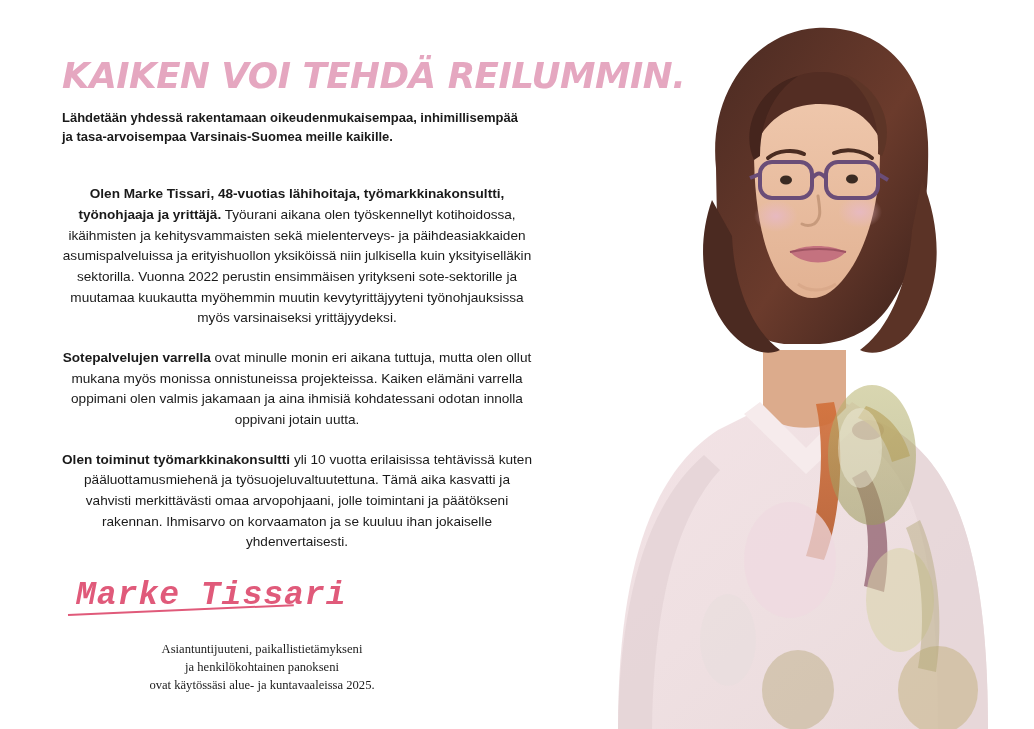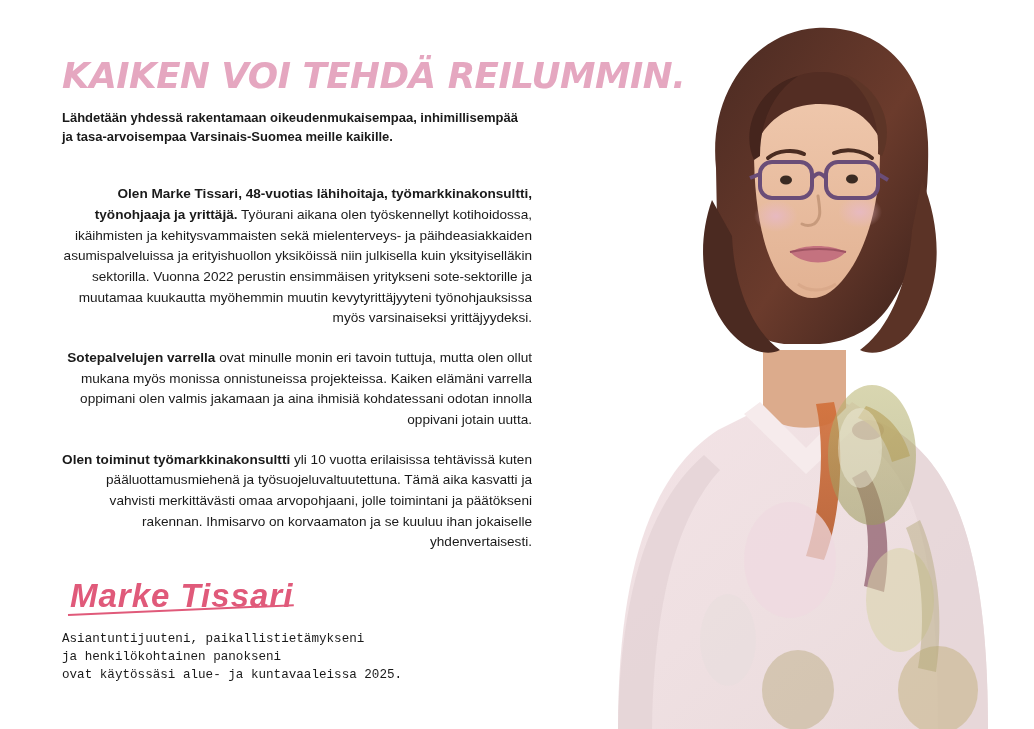--- a/index.html
+++ b/index.html
@@ -56,60 +56,61 @@
     width: 470px;
   }
 
   .body-para {
     font-family: "Liberation Sans", sans-serif;
     font-size: 13.6px;
     line-height: 1.52;
     color: #1a1a1a;
     margin: 0 0 19px 0;
     width: 470px;
-    text-align: right;
+    text-align: center;
   }
   .body-para b {
     font-weight: 700;
   }
 
   
   .signature-block {
     margin-top: 26px;
   }
   .signature {
-    font-family: Liberation Sans, sans-serif;
+    font-family: Liberation Mono, monospace;
     font-style: italic;
     font-weight: 700;
     font-size: 33px;
     color: #e05a7a;
     letter-spacing: 1px;
     line-height: 1;
-    margin: 0 0 4px 4px;
+    margin: 0 0 4px 10px;
     transform: rotate(-4deg) skewX(-6px);
     transform-origin: left bottom;
     display: inline-block;
     padding-left: 4px;
   }
   .sig-underline {
     display: block;
     width: 226px;
     height: 2px;
     background: #e05a7a;
     margin: -2px 0 10px 6px;
     transform: rotate(-2.5deg);
     transform-origin: left center;
   }
   .closing {
-    font-family: Liberation Mono, monospace;
+    font-family: Liberation Serif, serif;
     font-size: 12.6px;
     line-height: 1.45;
     color: #1a1a1a;
-    margin: 14px 0 0 0;
+    margin: 24px 0 0 0;
     width: 400px;
+    text-align: center;
   }
 
   
   .portrait {
     position: absolute;
     right: 0;
     bottom: 0;
     width: 520px;
     height: 729px;
     z-index: 1;
@@ -222,21 +223,21 @@
 
     <h1 class="headline">KAIKEN VOI TEHDÄ REILUMMIN.</h1>
 
     <p class="subhead">Lähdetään yhdessä rakentamaan oikeudenmukaisempaa, inhimillisempää ja tasa-arvoisempaa Varsinais-Suomea meille kaikille.</p>
 
     <p class="body-para">
       <b>Olen Marke Tissari, 48-vuotias lähihoitaja, työmarkkinakonsultti, työnohjaaja ja yrittäjä.</b><span> Työurani aikana olen työskennellyt kotihoidossa, ikäihmisten ja kehitysvammaisten sekä mielenterveys- ja päihdeasiakkaiden asumispalveluissa ja erityishuollon yksiköissä niin julkisella kuin yksityiselläkin sektorilla. Vuonna 2022 perustin ensimmäisen yritykseni sote-sektorille ja muutamaa kuukautta myöhemmin muutin kevytyrittäjyyteni työnohjauksissa myös varsinaiseksi yrittäjyydeksi.</span>
     </p>
 
     <p class="body-para">
-      <b>Sotepalvelujen varrella</b><span> ovat minulle monin eri tavoin tuttuja, mutta olen ollut mukana myös monissa onnistuneissa projekteissa. Kaiken elämäni varrella oppimani olen valmis jakamaan ja aina ihmisiä kohdatessani odotan innolla oppivani jotain uutta.</span>
+      <b>Sotepalvelujen varrella</b><span> ovat minulle monin eri aikana tuttuja, mutta olen ollut mukana myös monissa onnistuneissa projekteissa. Kaiken elämäni varrella oppimani olen valmis jakamaan ja aina ihmisiä kohdatessani odotan innolla oppivani jotain uutta.</span>
     </p>
 
     <p class="body-para">
       <b>Olen toiminut työmarkkinakonsultti</b><span> yli 10 vuotta erilaisissa tehtävissä kuten pääluottamusmiehenä ja työsuojeluvaltuutettuna. Tämä aika kasvatti ja vahvisti merkittävästi omaa arvopohjaani, jolle toimintani ja päätökseni rakennan. Ihmisarvo on korvaamaton ja se kuuluu ihan jokaiselle yhdenvertaisesti.</span>
     </p>
 
     <div class="signature-block">
       <div class="signature">Marke Tissari</div>
       <span class="sig-underline"></span>
       <p class="closing" style="white-space: pre-line;">Asiantuntijuuteni, paikallistietämykseni

